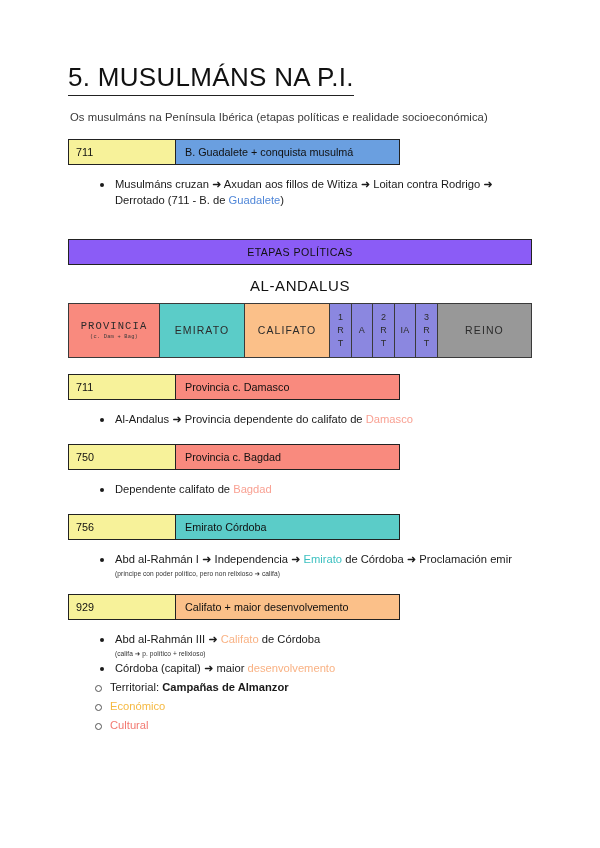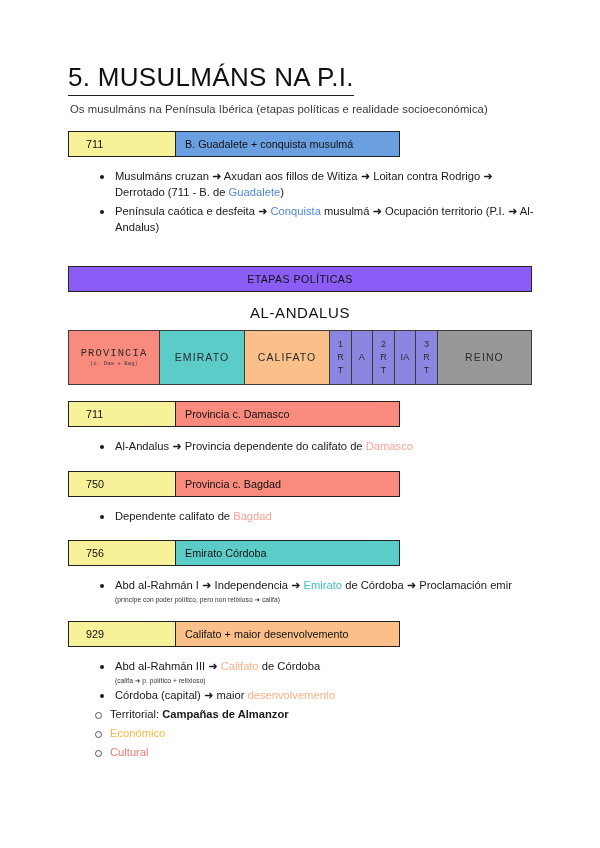--- a/index.html
+++ b/index.html
@@ -26,40 +26,40 @@
     letter-spacing: 0.3px;
     margin: 0 0 0 0;
     padding: 0 0 2px 0;
     display: inline-block;
     border-bottom: 1.6px solid #222;
     color: #111;
   }
   .doc-subtitle {
     font-size: 11.3px;
     color: #3a3a3a;
-    margin: 7px 0 0 2px;
+    margin: 15px 0 0 2px;
     letter-spacing: 0.05px;
   }
 
   
   .eventbar {
     display: flex;
     width: 332px;
     height: 26px;
     border: 1.4px solid #222;
     margin-top: 16px;
   }
   .eventbar .year {
     width: 107px;
     flex: 0 0 107px;
     background: #f7f29a;
     border-right: 1.4px solid #222;
     display: flex;
     align-items: center;
-    padding-left: 17px;
+    padding-left: 7px;
     font-size: 10.8px;
     color: #111;
   }
   .eventbar .label {
     flex: 1 1 auto;
     display: flex;
     align-items: center;
     padding-left: 9px;
     font-size: 10.8px;
     color: #111;
@@ -211,21 +211,20 @@
   <div class="doc-subtitle">Os musulmáns na Península Ibérica (etapas políticas e realidade socioeconómica)</div>
 
   
   <div class="eventbar bar-blue">
     <div class="year">711</div>
     <div class="label">B. Guadalete + conquista musulmá</div>
   </div>
 
   <ul class="lvl1" id="bullets_711">
       <li><span>Musulmáns cruzan </span><span class="arrow">➜</span><span> Axudan aos fillos de Witiza </span><span class="arrow">➜</span><span> Loitan contra Rodrigo </span><span class="arrow">➜</span><span> Derrotado (711 - B. de </span><span class="hl-blue">Guadalete</span><span>)</span></li>
-      <li><span>Península caótica e desfeita </span><span class="arrow">➜</span><span> </span><span class="hl-blue">Conquista</span><span> musulmá </span><span class="arrow">➜</span><span> Ocupación territorio (P.I. </span><span class="arrow">➜</span><span> Al-Andalus)</span></li>
     </ul>
 
   
   <div class="section-header">ETAPAS POLÍTICAS</div>
   <div class="andalus-title">AL-ANDALUS</div>
 
   
   <div class="timeline">
     <div class="tl-seg seg-provincia">
       <div class="tl-label">PROVINCIA</div>

